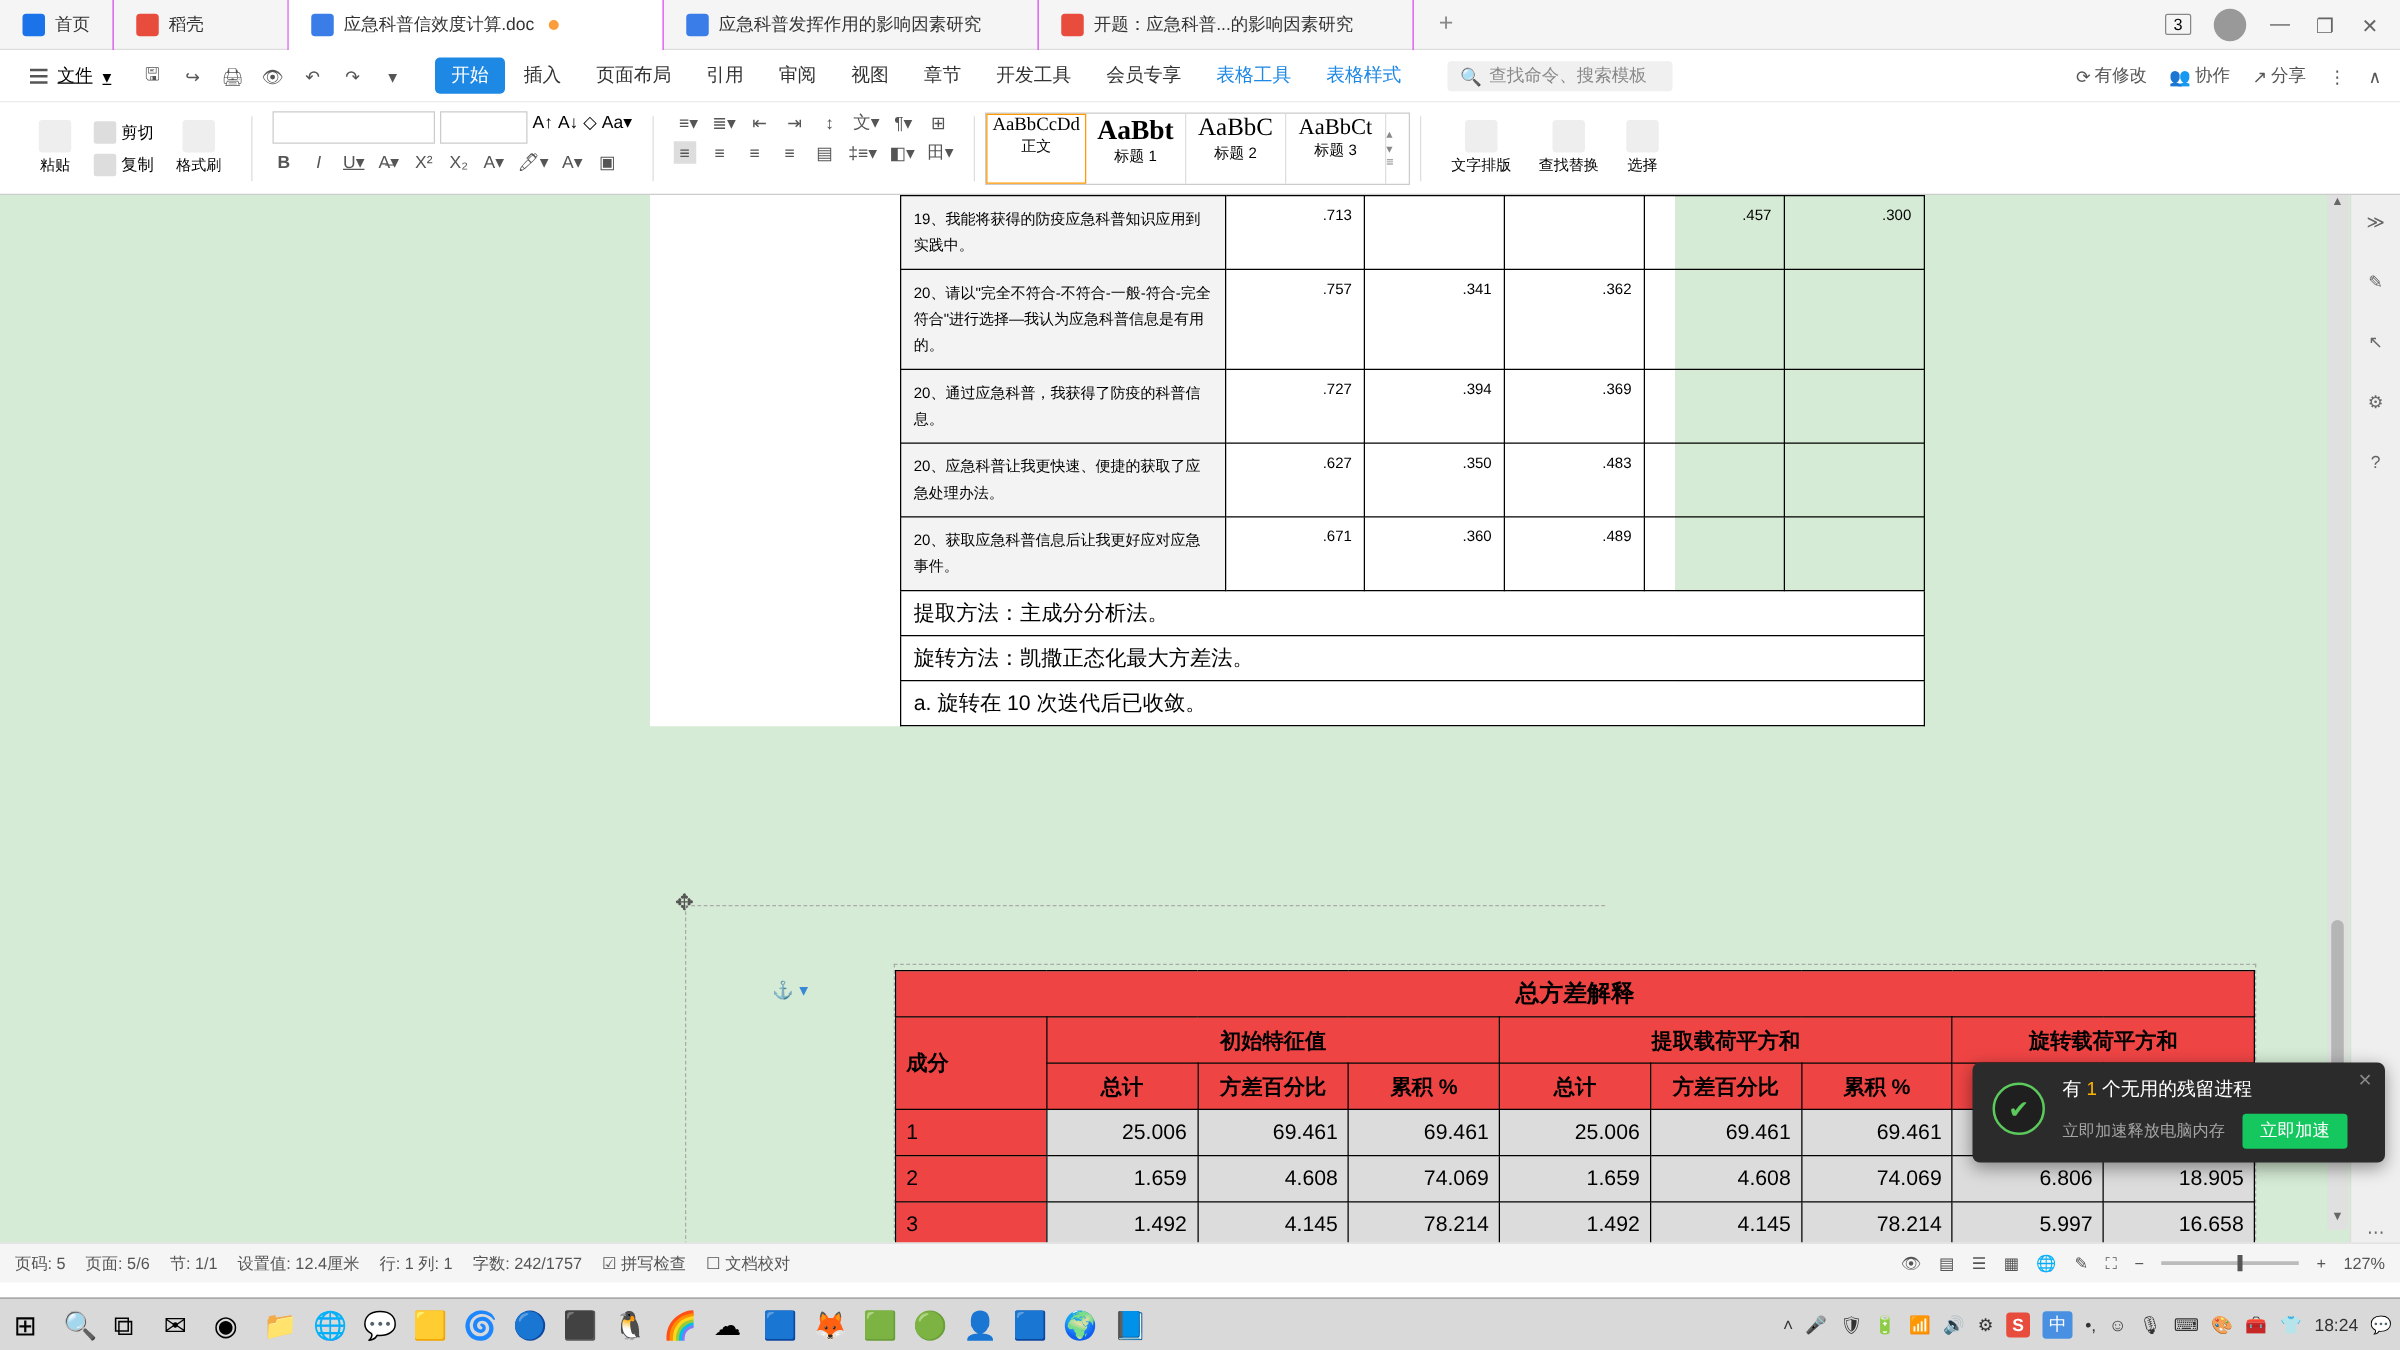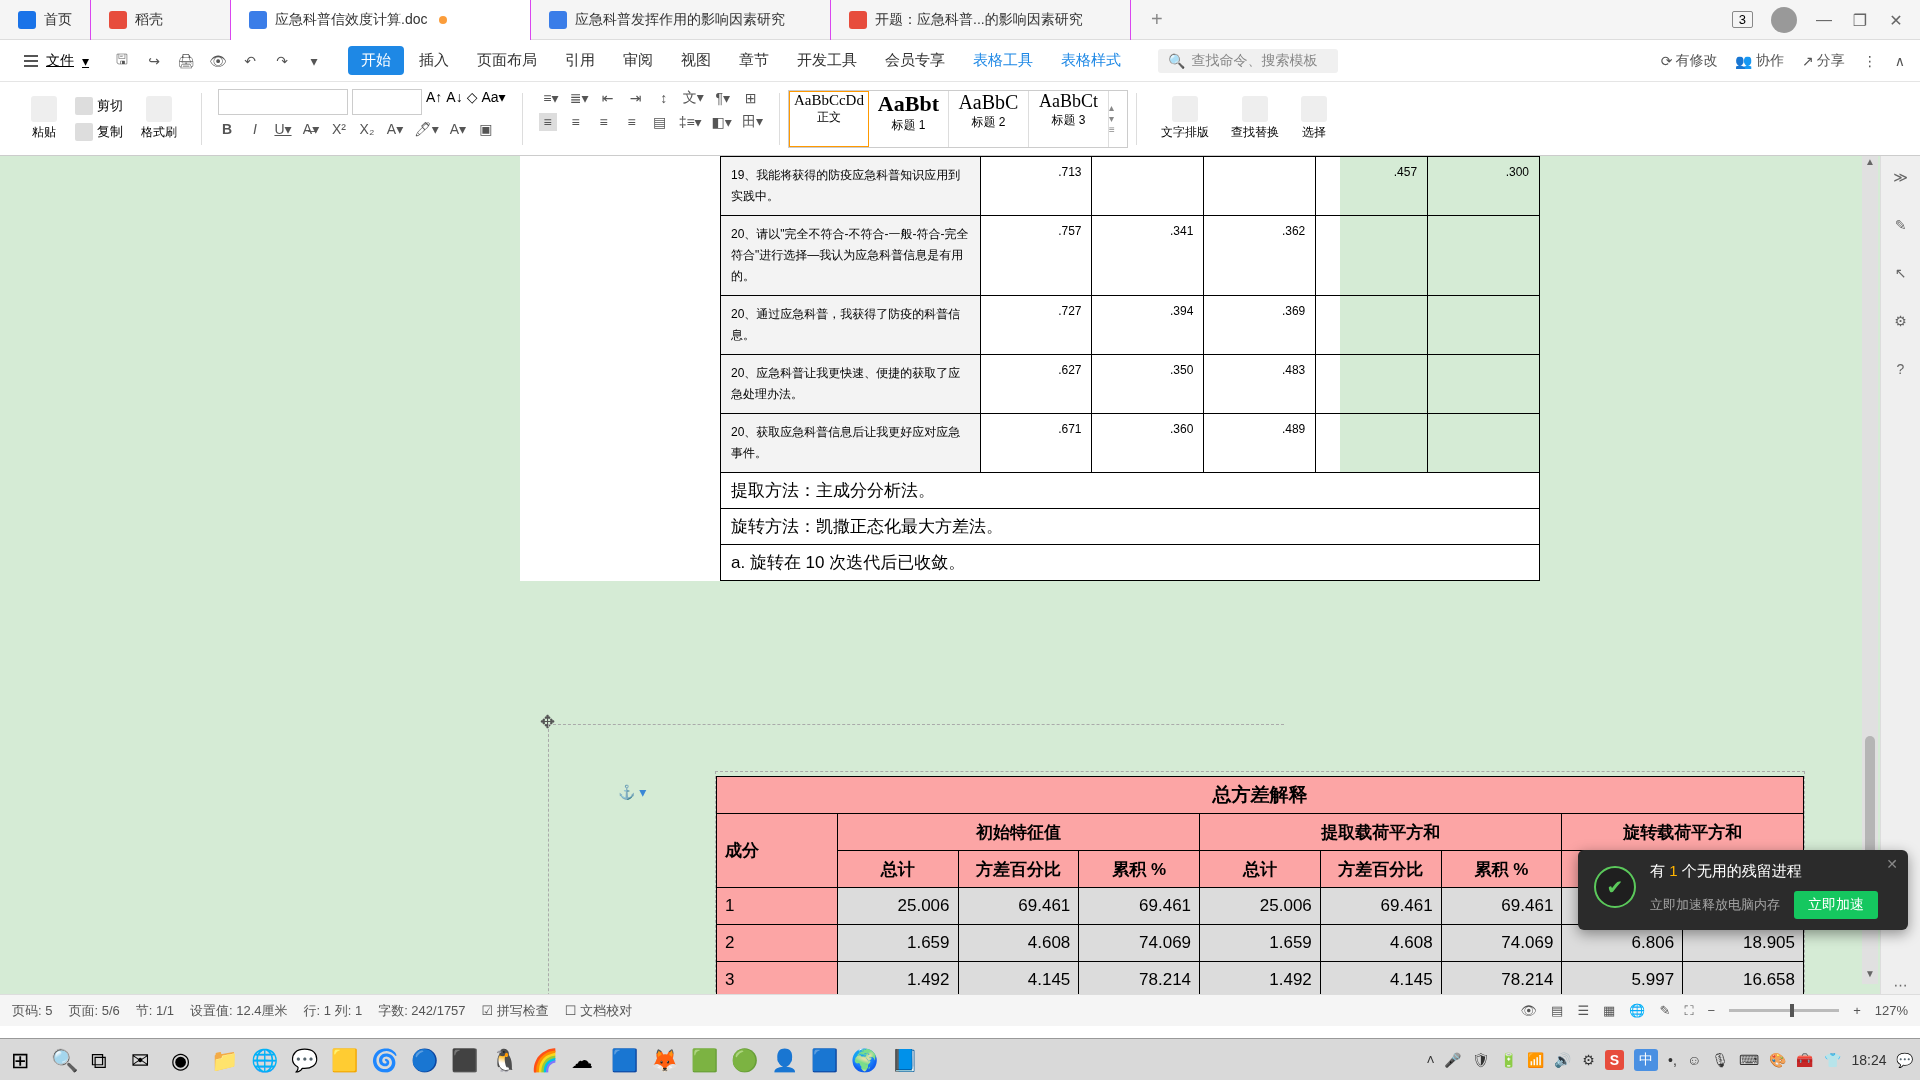--- a/index.html
+++ b/index.html
@@ -72,21 +72,21 @@
 
 .anchor { position: absolute; left: 300px; top: 690px; display: flex; align-items: center; gap: 4px; color: #3a87d6; }
 
 
 .move-cursor { position: absolute; left: 320px; top: 690px; font-size: 18px; color: #555; }
 
 
 .table2-wrap { position: absolute; top: 755px; left: 496px; width: 1090px; border: 1px dashed #aaa; padding-top: 4px; }
 .table2-wrap::before { content: ""; position: absolute; left: -168px; right: 520px; top: -48px; bottom: -20px; border: 1px dashed #aaa; border-right: none; pointer-events: none; }
 .table2 { border-collapse: collapse; width: 100%; table-layout: fixed; }
-.table2 th, .table2 td { border: 1px solid #000; padding: 4px 8px; font-size: 17px; background: #fca5a5; text-align: center; height: 37px; }
+.table2 th, .table2 td { border: 1px solid #000; padding: 4px 8px; font-size: 17px; background: #ef4444; text-align: center; height: 37px; }
 .table2 .title-row th { font-size: 19px; font-weight: bold; }
 .table2 .num { text-align: right; background: #fff; }
 .table2 td.num { background: #dcdcdc; }
 .table2 .lbl-col { text-align: left; }
 
 
 .sidepanel { position: absolute; right: 0; top: 156px; bottom: 32px; width: 40px; background: #efefef; display: flex; flex-direction: column; align-items: center; padding-top: 10px; gap: 26px; border-left: 1px solid #ddd; color: #666; }
 .sidepanel .sp { width: 22px; height: 22px; cursor: pointer; display: flex; align-items: center; justify-content: center; }
 
 

